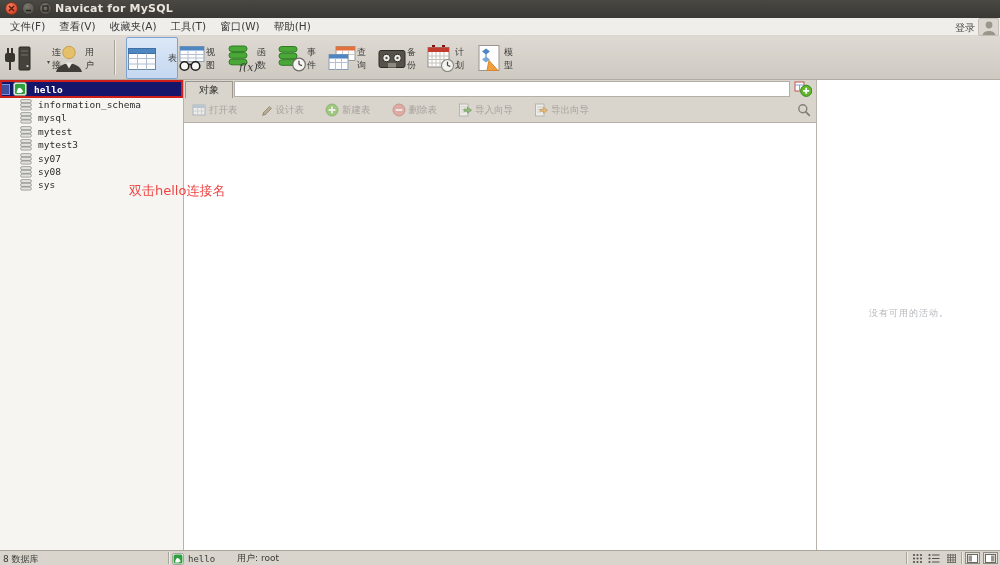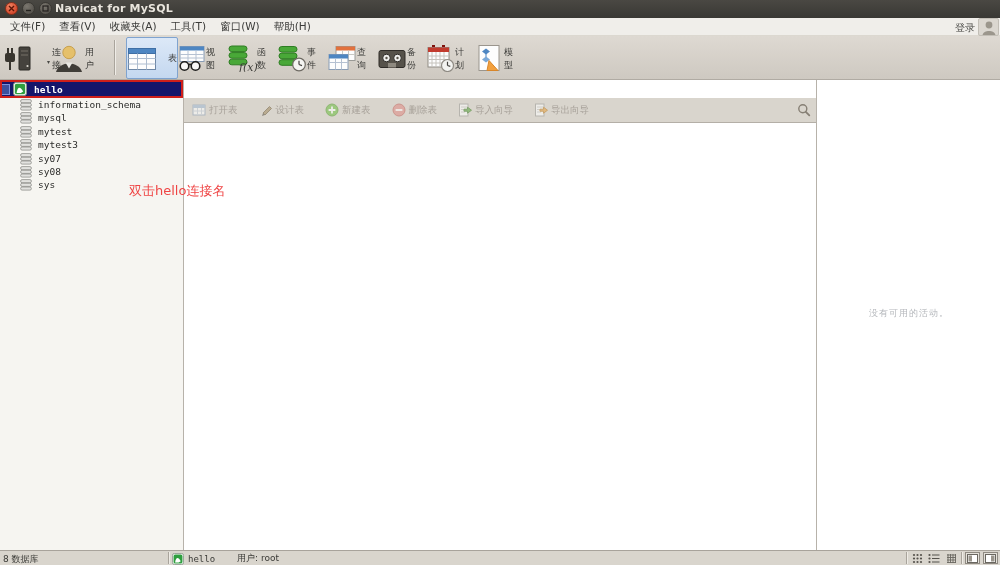--- a/index.html
+++ b/index.html
@@ -328,20 +328,32 @@
             <rect x="0.6" y="0.6" width="10.8" height="3.1" ry="1.5" fill="#e2e2df" stroke="#8f8f8b" stroke-width=".8"></rect>
             <rect x="0.6" y="4.3" width="10.8" height="3.1" ry="1.5" fill="#e2e2df" stroke="#8f8f8b" stroke-width=".8"></rect>
             <rect x="0.6" y="8" width="10.8" height="3.1" ry="1.5" fill="#e2e2df" stroke="#8f8f8b" stroke-width=".8"></rect>
           </svg>
         <span>sys</span>
       </div>
     </div>
   </div>
 
   <div class="mainpanel">
+    <div class="tabbar">
+      <div class="tab-active">对象</div>
+      <div class="tab-empty"></div>
+      <div class="newtab-btn">
+        <svg width="18" height="16" viewBox="0 0 18 16">
+          <rect x="1" y="1" width="9" height="9" fill="#fff" stroke="#c0504d"></rect>
+          <path d="M1 4 H10 M5.5 4 V10" stroke="#7aa8d8"></path>
+          <circle cx="12.2" cy="9.8" r="5.6" fill="#62b62f" stroke="#3a8a18"></circle>
+          <path d="M12.2 6.8 V12.8 M9.2 9.8 H15.2" stroke="#fff" stroke-width="1.8"></path>
+        </svg>
+      </div>
+    </div>
 
     <div class="actionbar">
       <div class="action">
         <span class="aicon">
           <svg width="14" height="14" viewBox="0 0 14 14">
               <rect x="1" y="2" width="12" height="10" fill="#fff" stroke="#8a9db5"></rect>
               <rect x="1" y="2" width="12" height="3" fill="#9fb8d4"></rect>
               <path d="M1 8 H13 M5.5 5 V12 M9.5 5 V12" stroke="#c2cdd9" fill="none"></path>
             </svg>
         </span>

